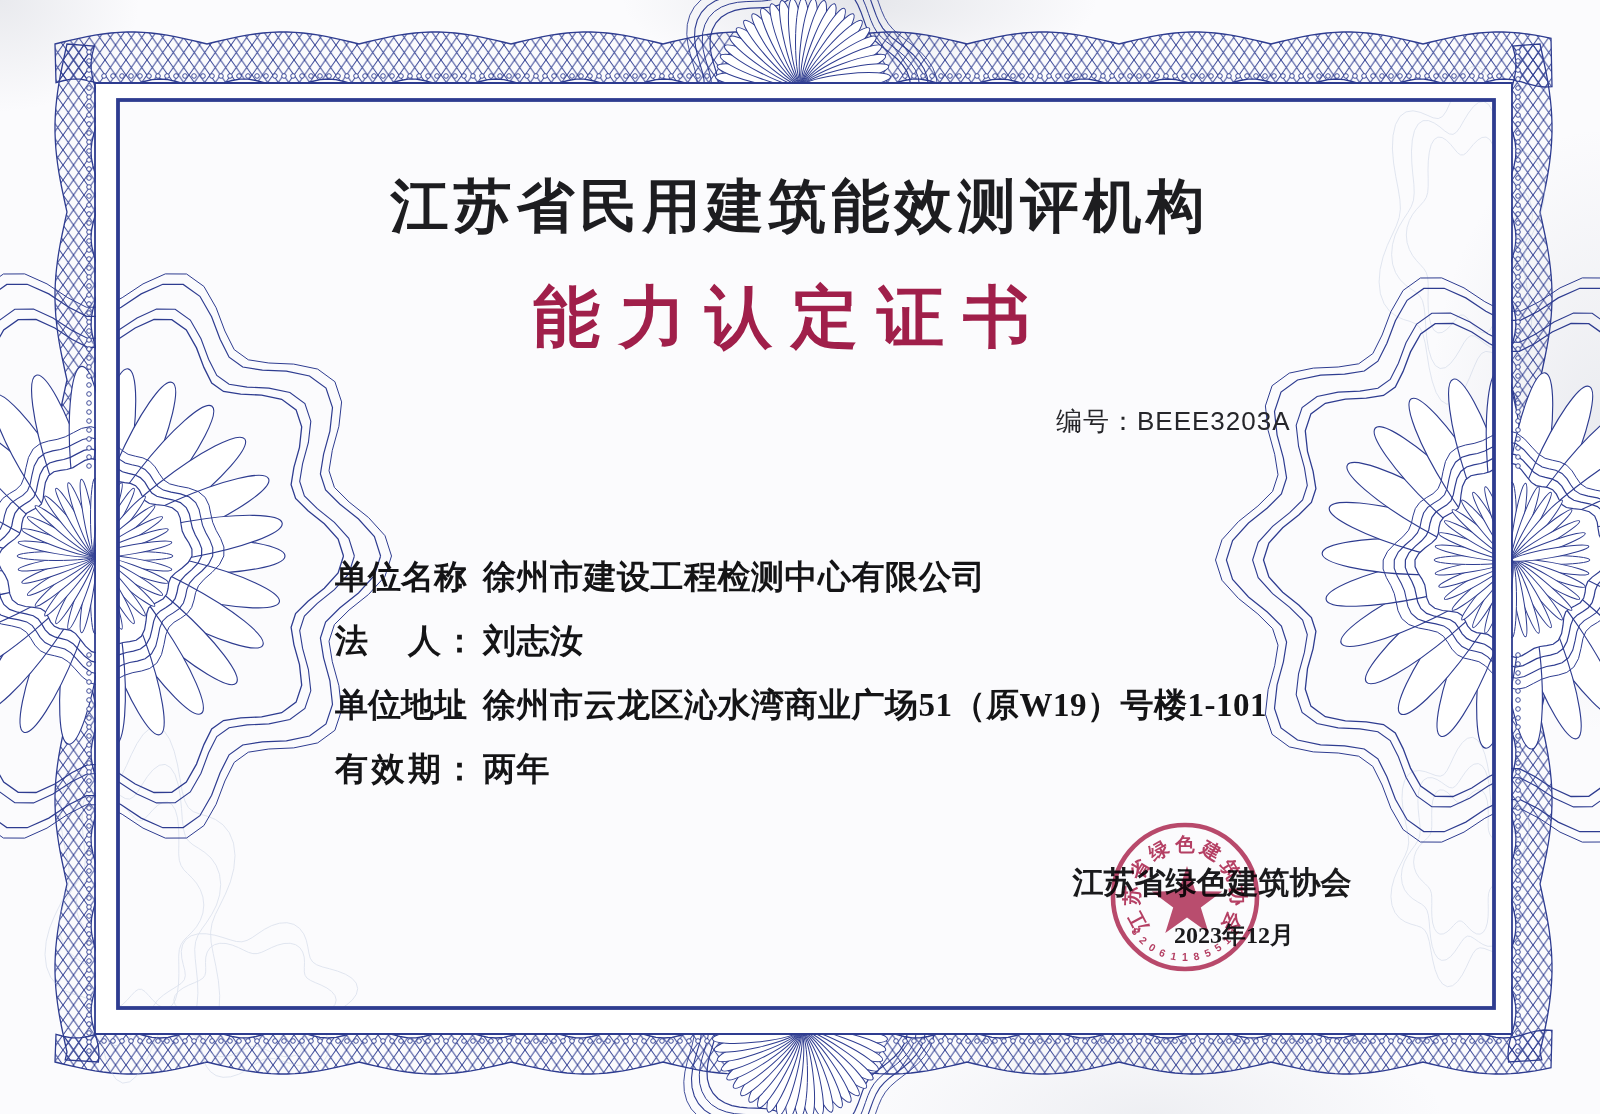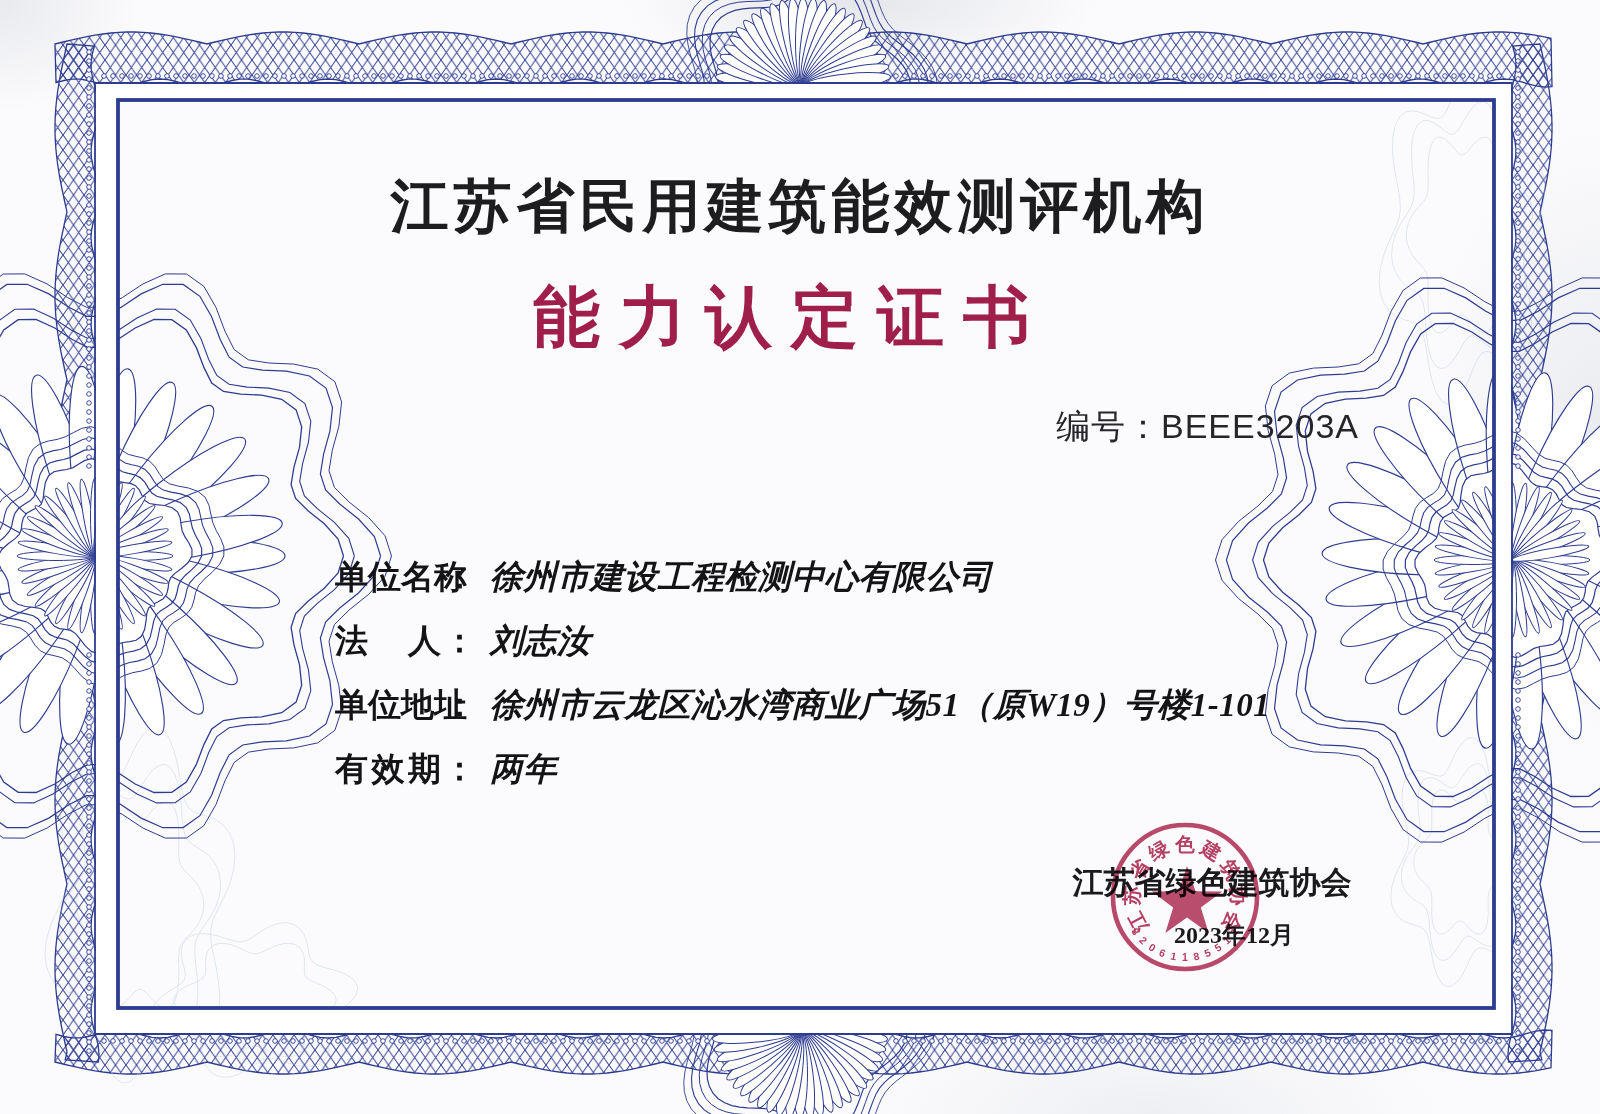--- a/index.html
+++ b/index.html
@@ -20,27 +20,27 @@
     font-size:58px;font-weight:700;letter-spacing:5px;color:#1d1d20;margin:0;
   }
   .subtitle{
     position:absolute;left:0;top:272px;width:1600px;text-align:center;
     font-size:67px;font-weight:700;letter-spacing:19px;color:#a01f4a;margin:0;
     transform:translateX(-9px);
   }
   .certno{
     position:absolute;left:1056px;top:404px;
     font-family:"Liberation Sans","DejaVu Sans",sans-serif;
-    font-size:34px;color:#26262a;letter-spacing:1px;white-space:nowrap;
+    font-size:26px;color:#26262a;letter-spacing:1px;white-space:nowrap;
   }
   .fields{position:absolute;left:335px;top:545px;}
   .field-row{display:flex;align-items:center;height:64px;font-size:33px;font-weight:700;color:#141416;white-space:nowrap;}
   .f-label{display:inline-block;width:106px;text-align:justify;text-align-last:justify;}
   .f-colon{display:inline-block;margin-left:2px;}
-  .f-value{display:inline-block;margin-left:14px;letter-spacing:0.5px;font-style:italic;}
+  .f-value{display:inline-block;margin-left:7px;letter-spacing:0.5px;}
   .issuer-block{position:absolute;left:1052px;top:862px;width:320px;z-index:2;}
   .issuer-name{font-size:31px;font-weight:700;color:#1a1a1c;text-align:center;letter-spacing:0px;white-space:nowrap;}
   .issue-date{font-size:24px;font-weight:700;color:#1a1a1c;text-align:center;margin-top:15px;padding-left:44px;white-space:nowrap;}
   svg.seal{position:absolute;left:0;top:0;z-index:3;mix-blend-mode:multiply;opacity:.93;}
 </style>
 </head>
 <body>
 
 <div class="stage">
 

